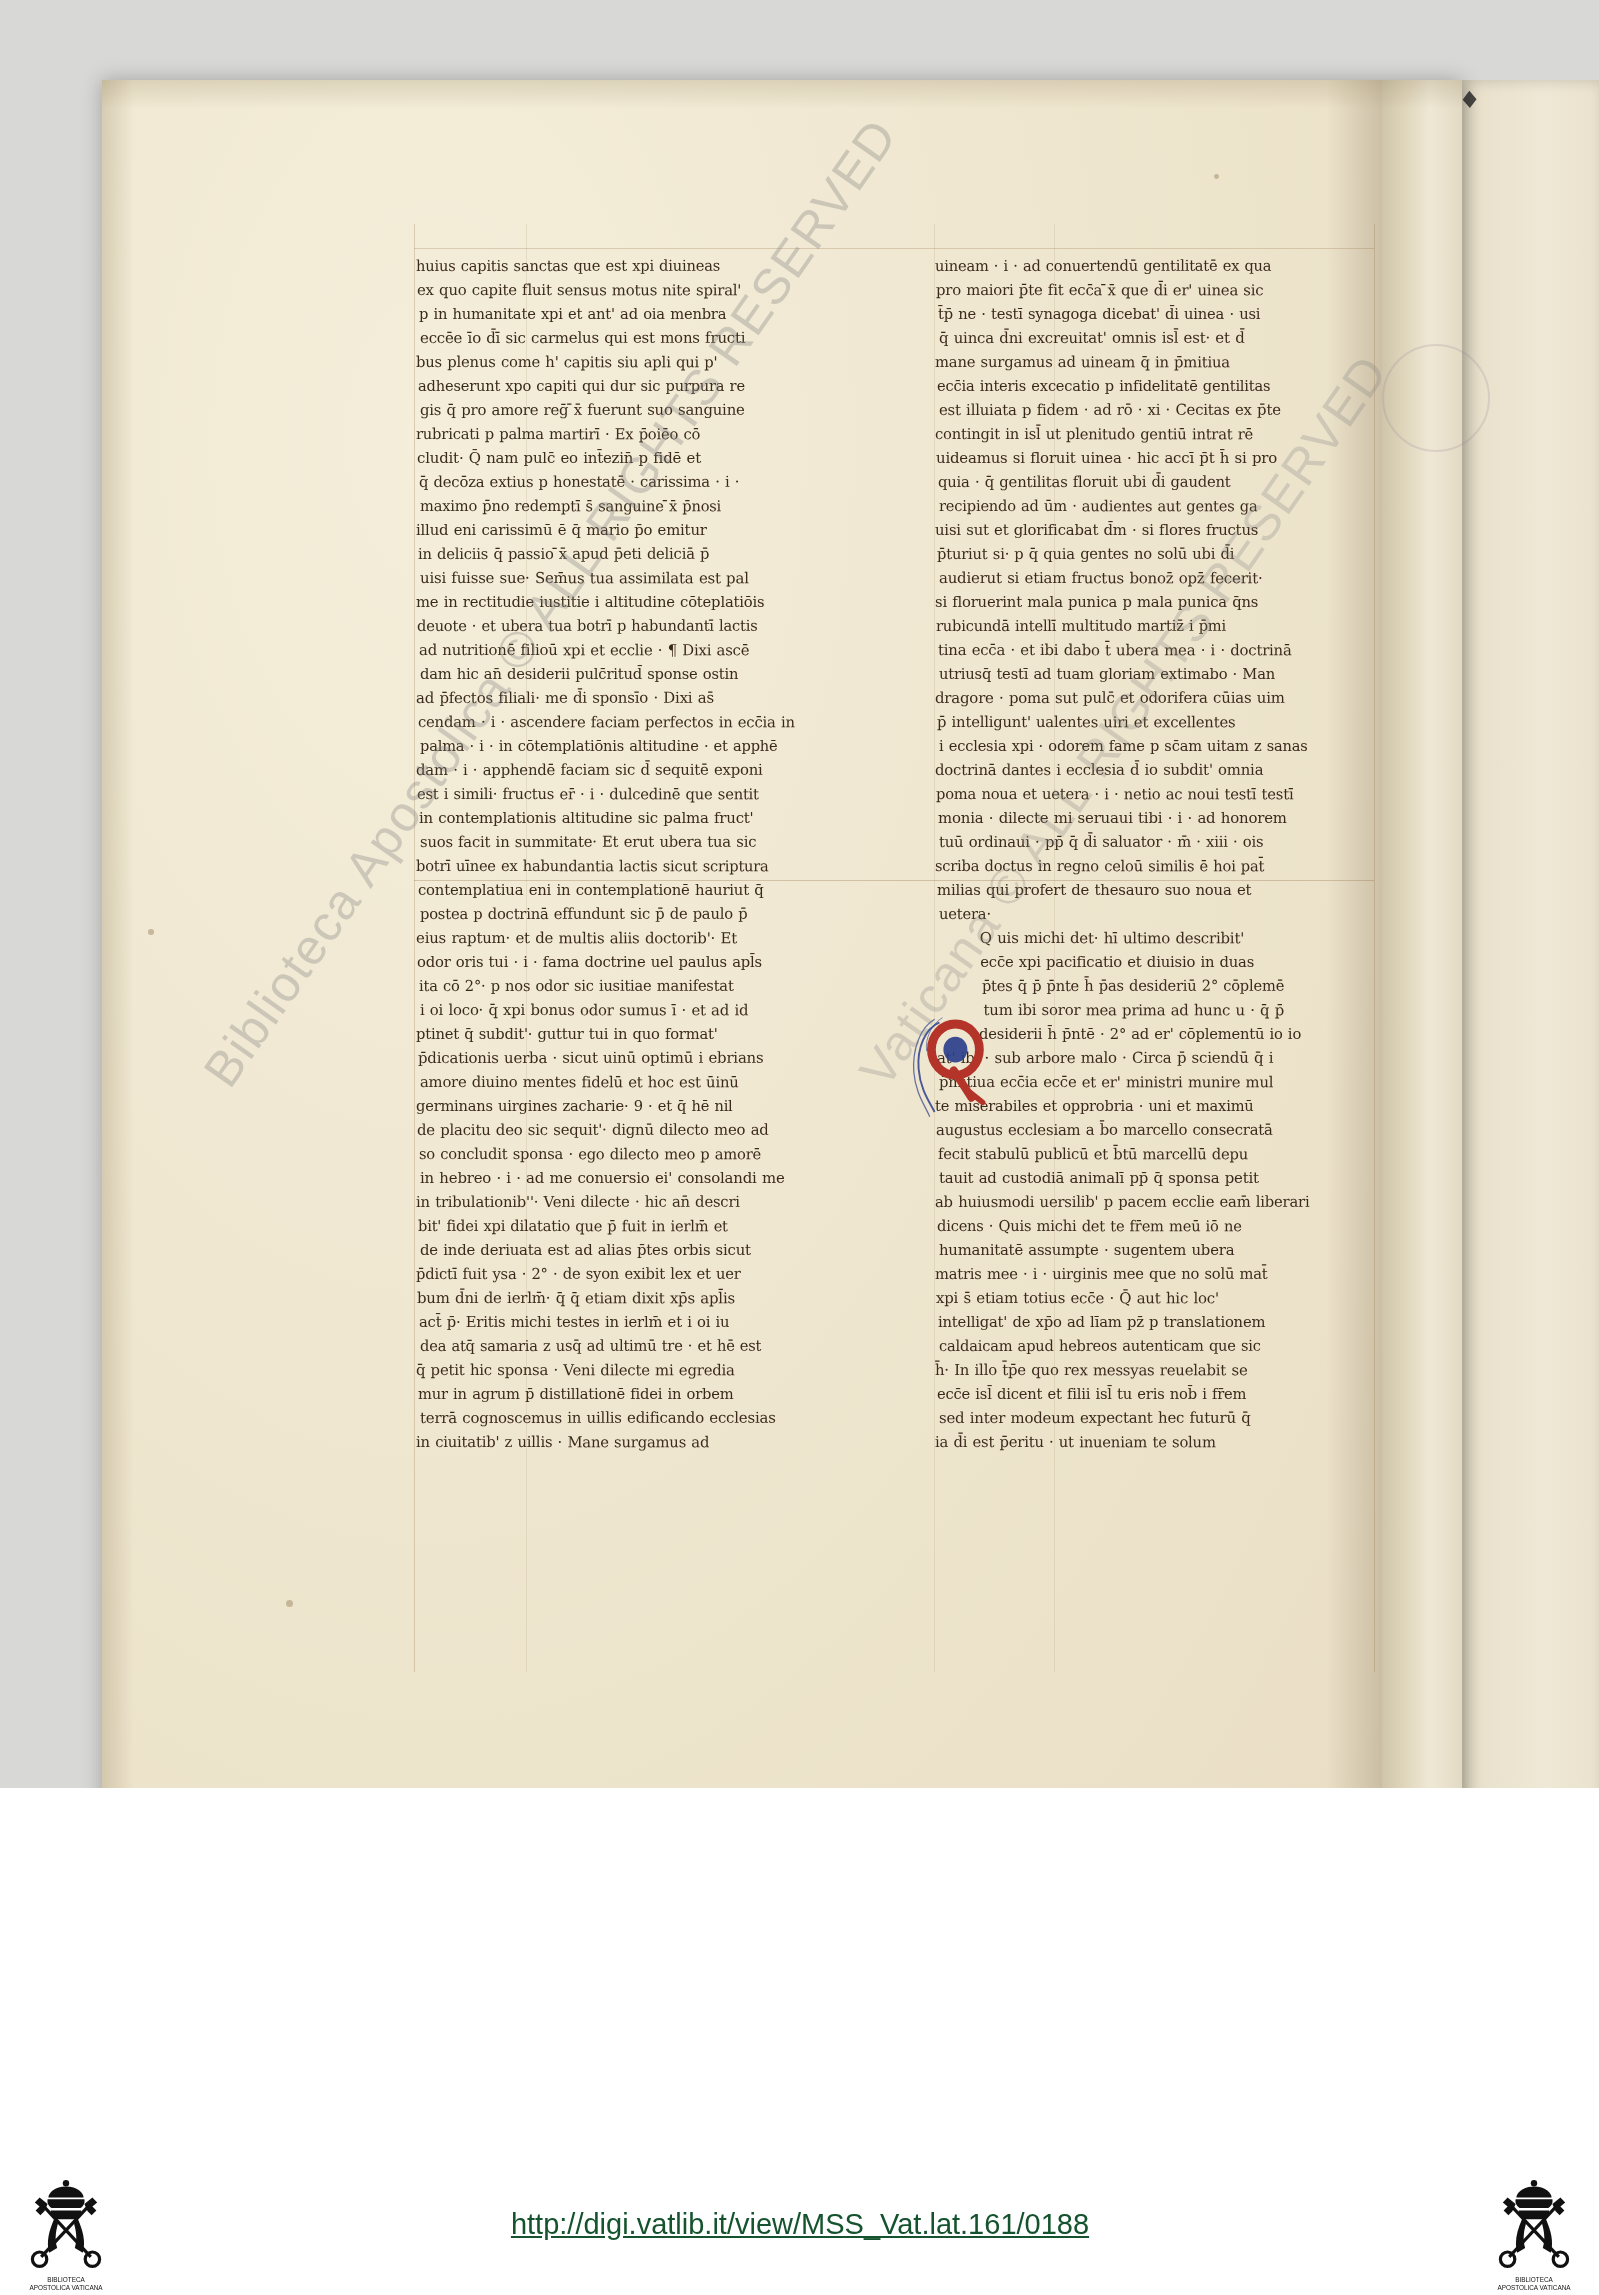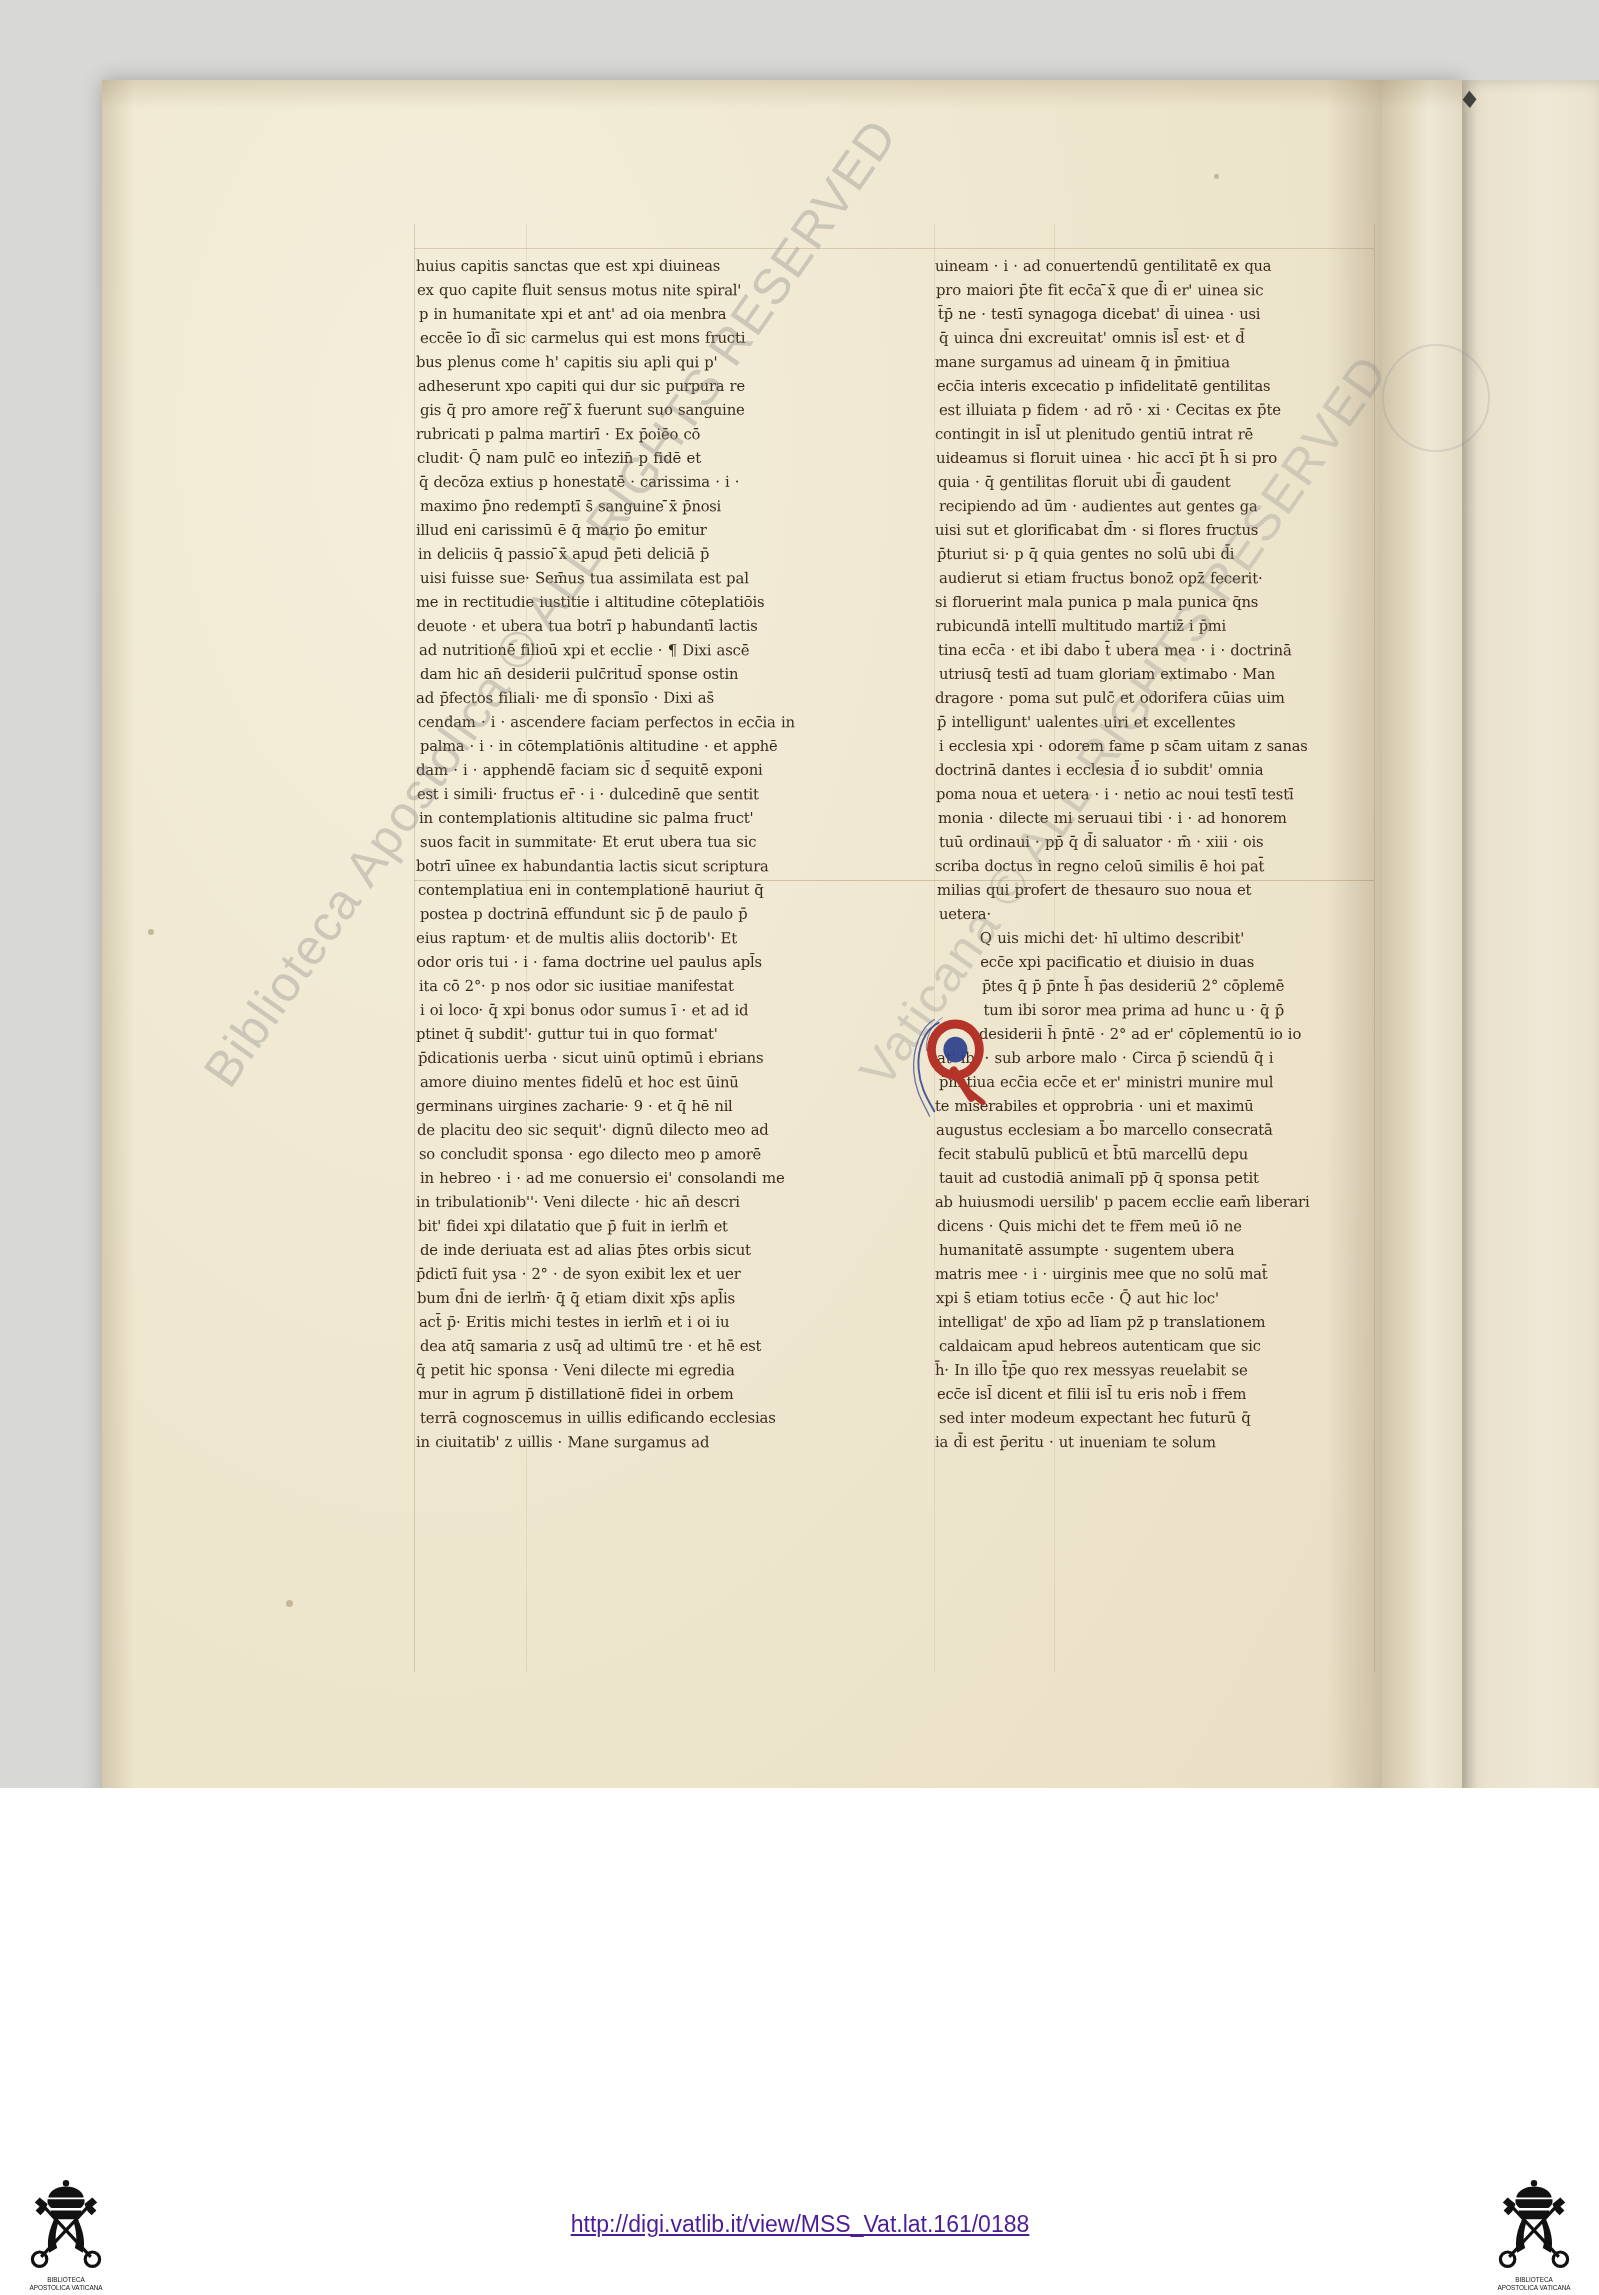--- a/index.html
+++ b/index.html
@@ -204,21 +204,21 @@
     align-items: center;
     justify-content: space-between;
   }
   #footer-center {
     flex: 1;
     text-align: center;
     font-family: "Liberation Sans", sans-serif;
     color: #1b1b1b;
   }
   #footer-line1 { font-size: 25.6px; margin-bottom: 4.8px; }
-  #footer-line2 { font-size: 23px; color: #4c1d95; text-decoration: underline; margin-bottom: 24px; }
+  #footer-line2 { font-size: 29px; color: #14532d; text-decoration: underline; margin-bottom: 24px; }
   #footer-line3 { font-size: 17.6px; color: #333; }
 
   .crest {
     width: 104px;
     height: 112px;
     flex: 0 0 auto;
     margin: 0 14.4px;
     position: relative;
   }
 </style>

